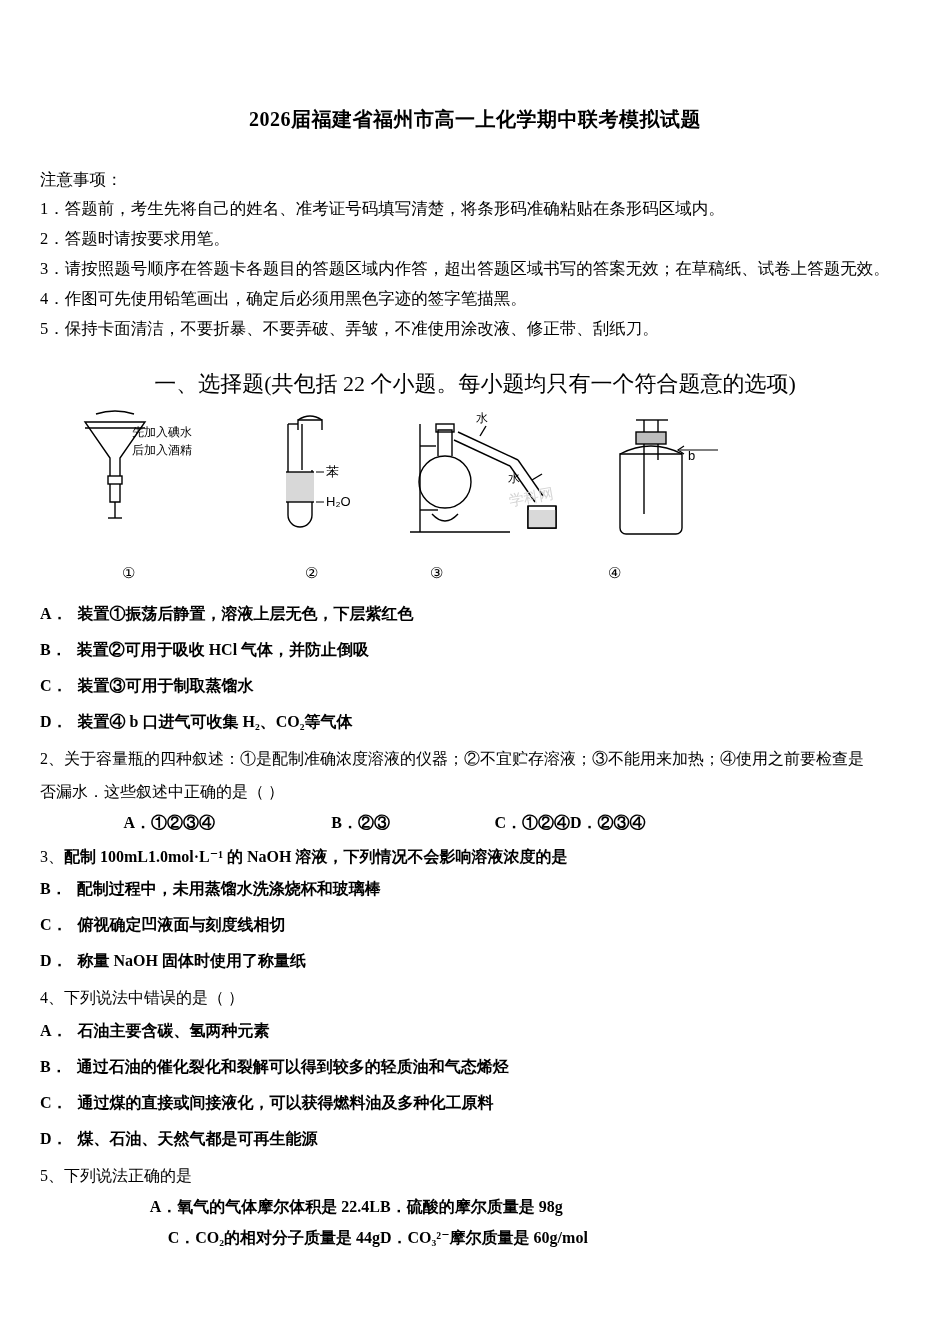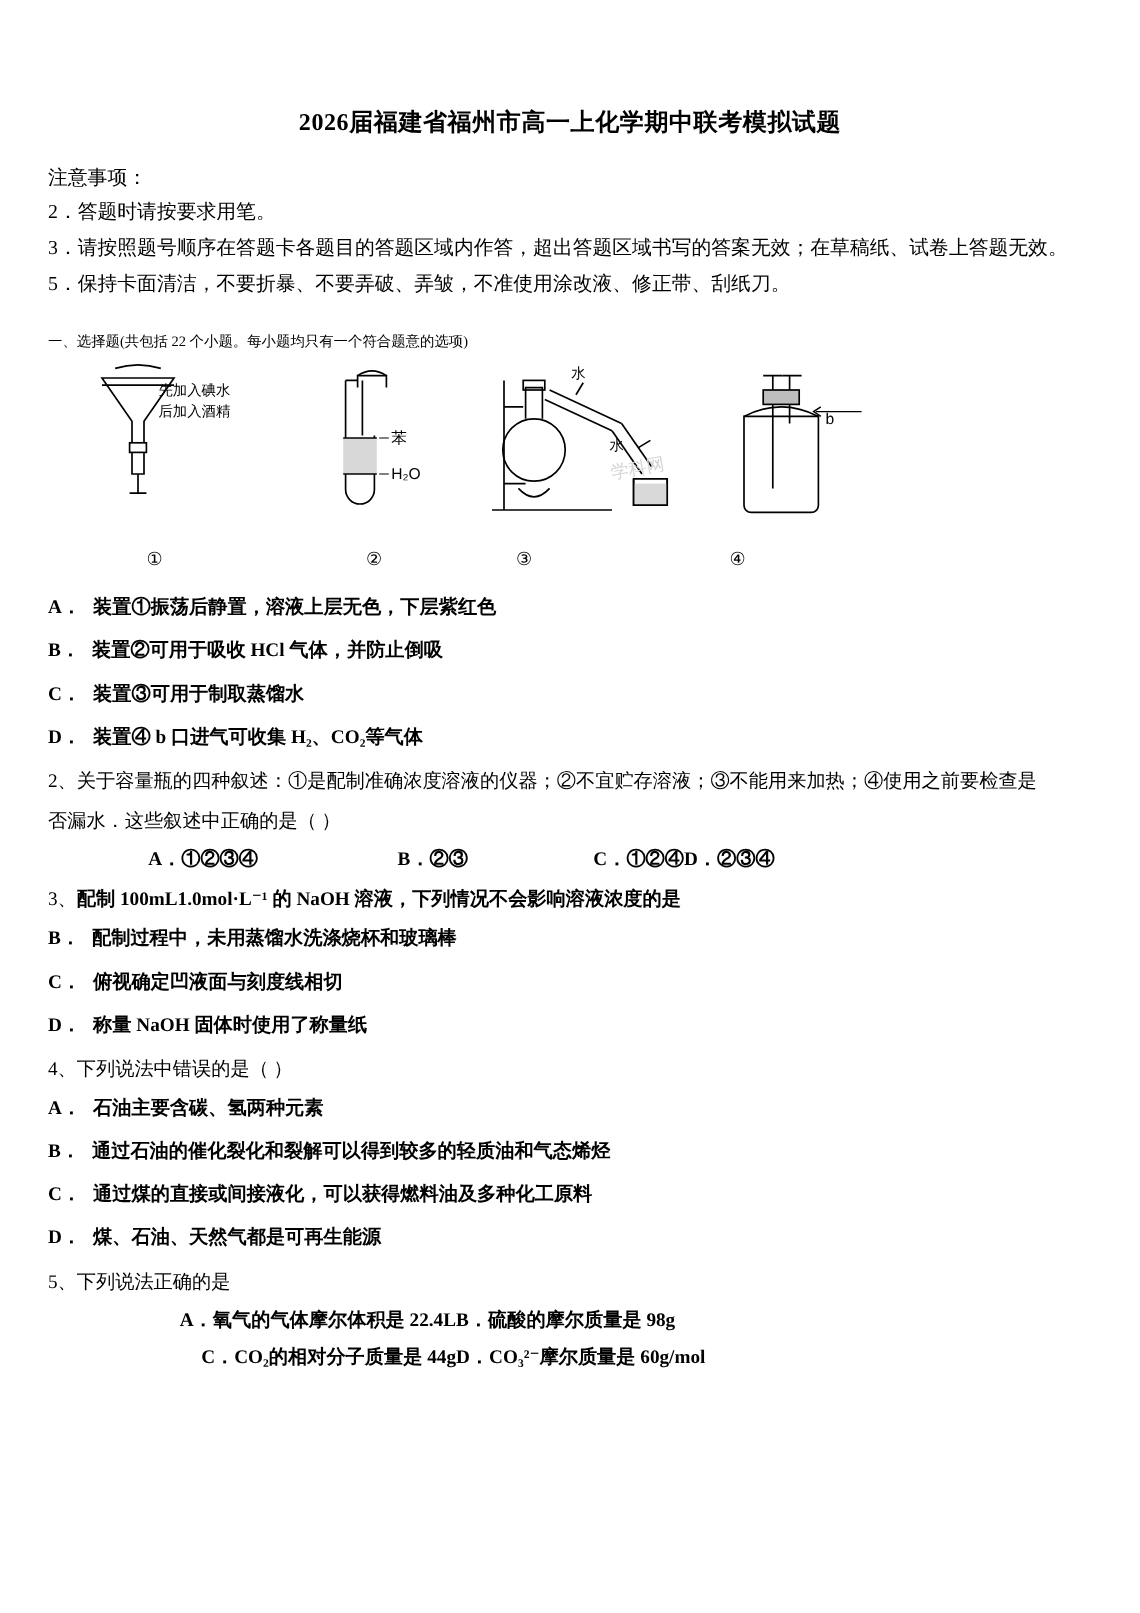--- a/index.html
+++ b/index.html
@@ -19,42 +19,43 @@
     position: relative;
     width: 950px;
     height: 1344px;
     padding: 0;
     box-sizing: border-box;
   }
   .title {
     text-align: center;
     font-size: 20px;
     font-weight: bold;
-    margin: 0;
+    margin: 18px;
     padding-top: 88px;
     padding-bottom: 18px;
     letter-spacing: 0.5px;
   }
   .content {
     padding: 0 40px 0 40px;
   }
   .notice-head {
     font-size: 16.5px;
     margin: 4px 0 6px 0;
     font-weight: normal;
   }
   .notice-line {
     font-size: 16.5px;
     margin: 0 0 6px 0;
     line-height: 1.45;
   }
   .section-head {
-    font-size: 12px;
+    font-size: 22px;
     margin: 26px 0 10px 0;
     line-height: 1.5;
+    text-align: center;
   }
   .q-line {
     font-size: 16px;
     margin: 0 0 8px 0;
     line-height: 1.6;
   }
   .q-bold {
     font-weight: bold;
     margin-top: 23px;
   }
@@ -103,22 +104,24 @@
 </head>
 <body>
 
 <div class="page">
 
   <h1 class="title">2026届福建省福州市高一上化学期中联考模拟试题</h1>
 
   <div class="content">
 
     <div class="notice-head">注意事项：</div>
+    <div class="notice-line">1．答题前，考生先将自己的姓名、准考证号码填写清楚，将条形码准确粘贴在条形码区域内。</div>
     <div class="notice-line">2．答题时请按要求用笔。</div>
     <div class="notice-line">3．请按照题号顺序在答题卡各题目的答题区域内作答，超出答题区域书写的答案无效；在草稿纸、试卷上答题无效。</div>
+    <div class="notice-line">4．作图可先使用铅笔画出，确定后必须用黑色字迹的签字笔描黑。</div>
     <div class="notice-line">5．保持卡面清洁，不要折暴、不要弄破、弄皱，不准使用涂改液、修正带、刮纸刀。</div>
 
     <div class="section-head">一、选择题(共包括 22 个小题。每小题均只有一个符合题意的选项)</div>
 
 
     <div class="figure">
       <svg class="fig-svg" width="870" height="150" viewBox="0 0 870 150">
         <g stroke="#000" fill="none" stroke-width="1.4">
 
           <path d="M45 12 L105 12 L80 48 L80 92 L70 92 L70 48 Z"></path>

